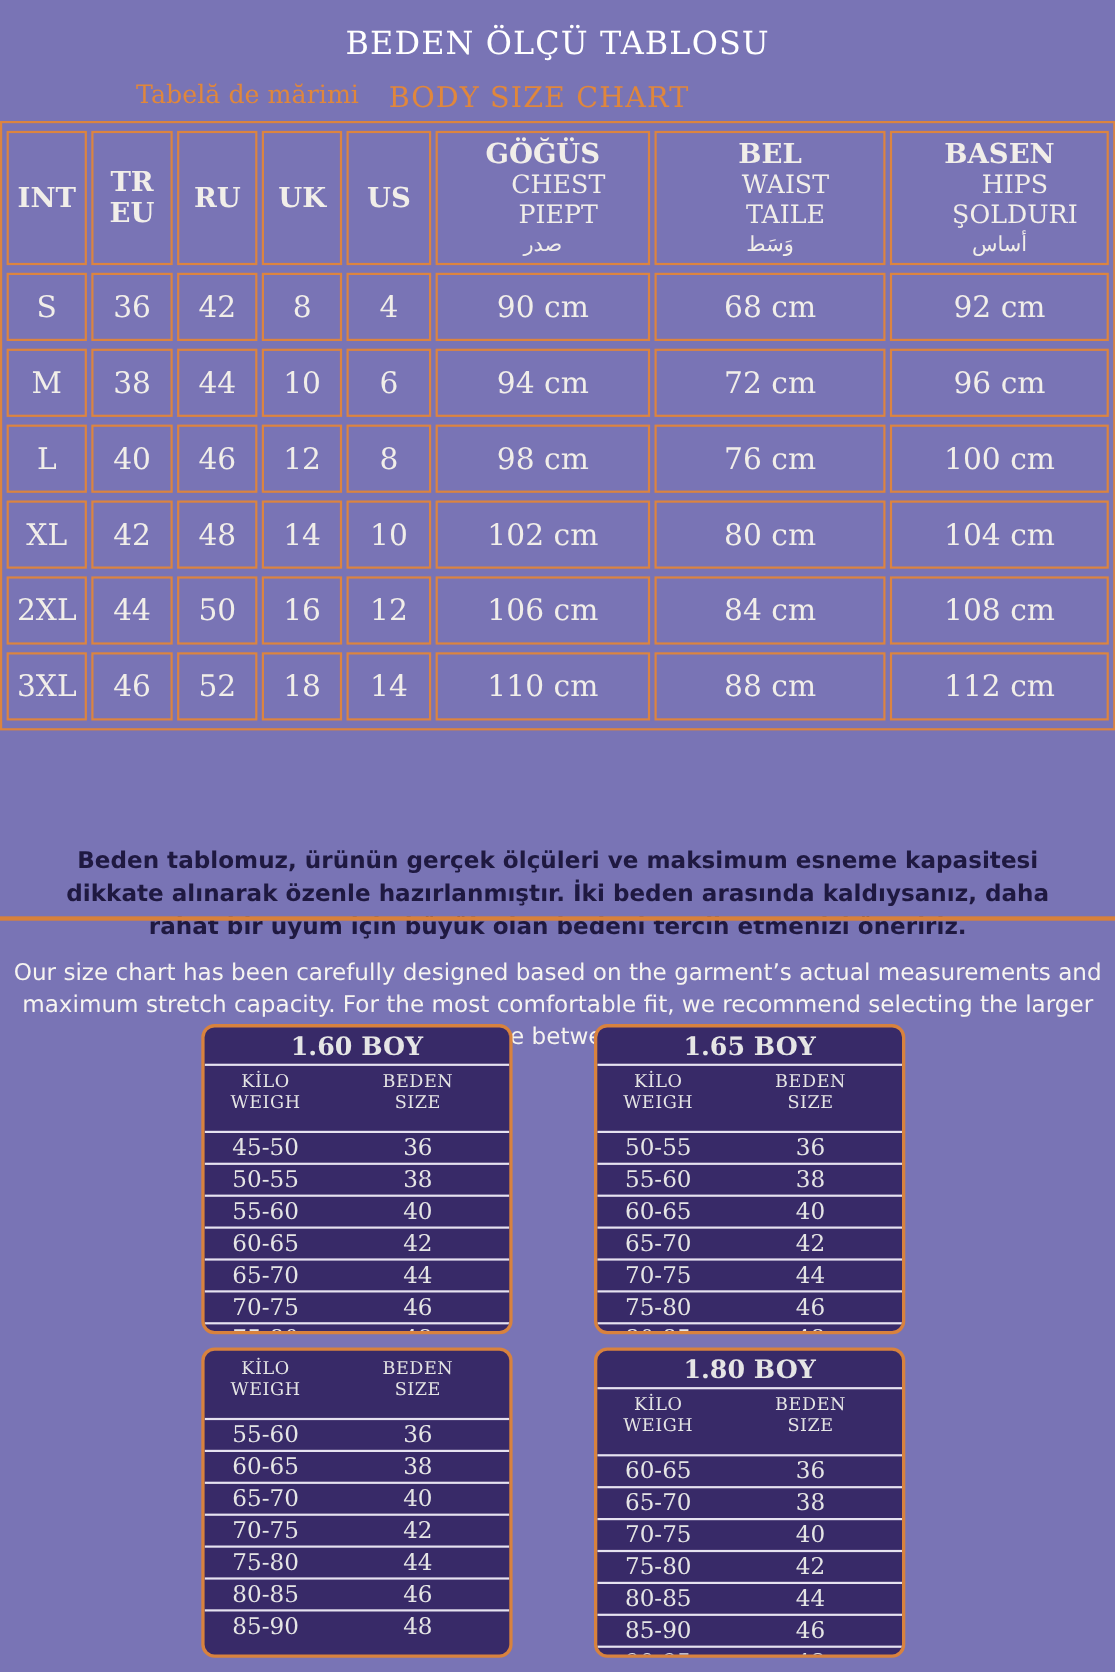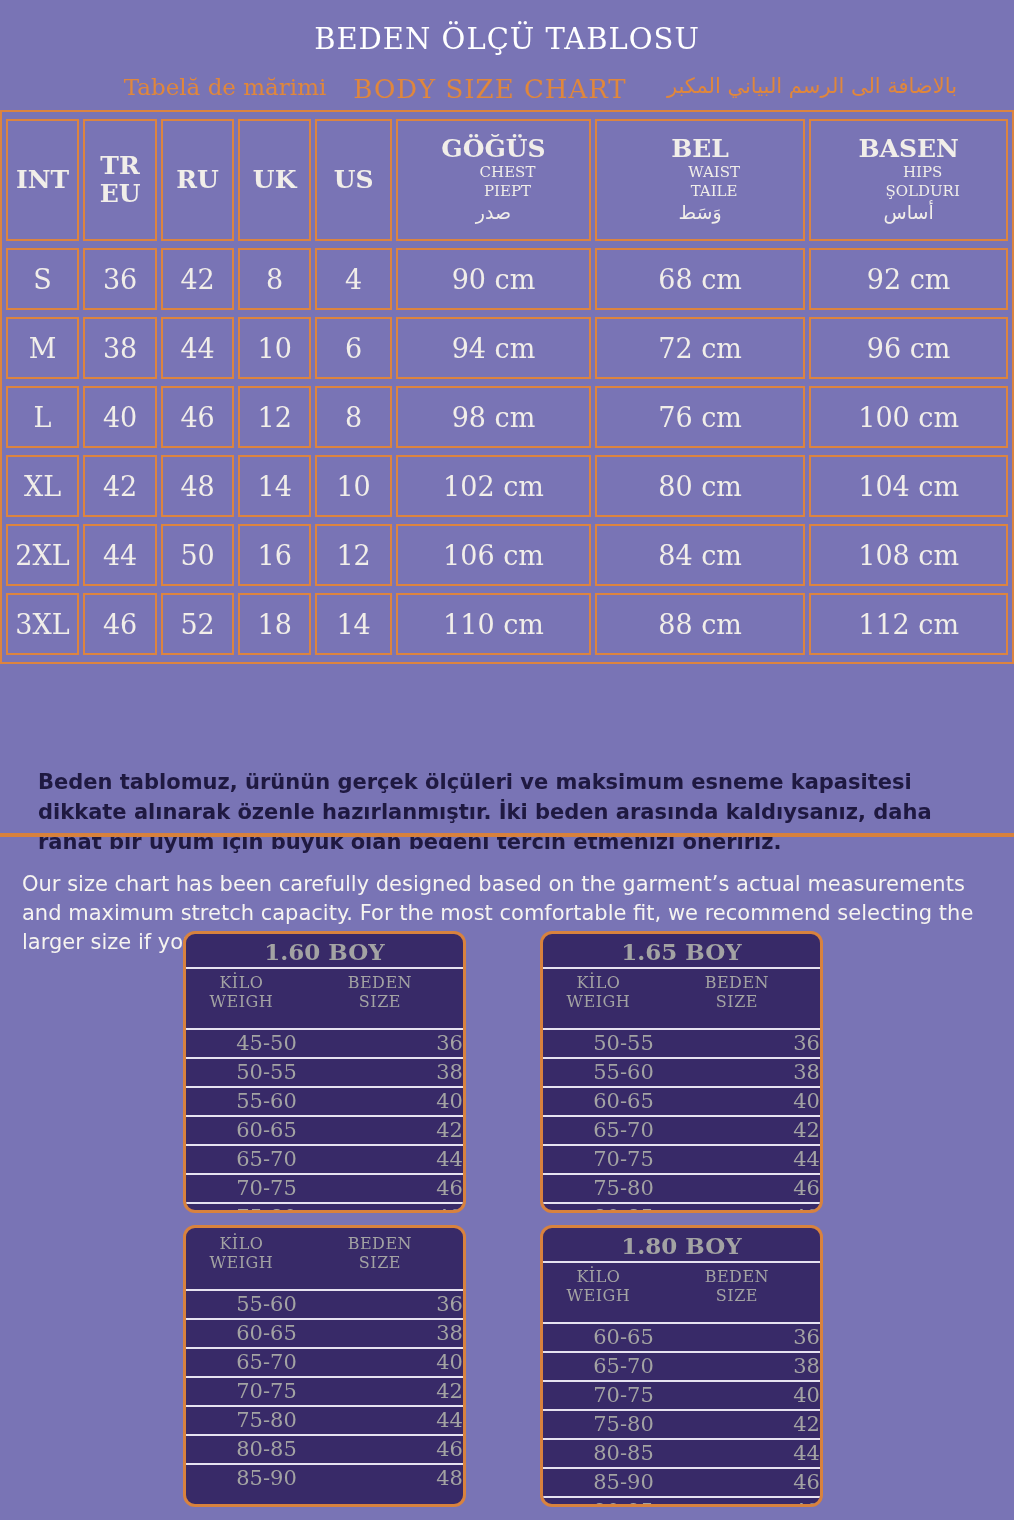--- a/index.html
+++ b/index.html
@@ -46,28 +46,28 @@
   table.main-table th, table.main-table td {
     border: 2px solid #dc8440;
     text-align: center;
     vertical-align: middle;
     color: #f1eee9;
     padding: 0;
   }
   table.main-table th { height: 118px; font-weight: normal; }
   table.main-table td { height: 58px; font-size: 27px; }
   .hl0 { font-weight: bold; font-size: 25px; line-height: 1.12; }
-  .hl  { font-size: 15px; line-height: 1.22; padding-left: 28px; }
+  .hl  { font-size: 23px; line-height: 1.22; padding-left: 28px; }
   .har { font-size: 19px; line-height: 1.25; margin-top: 1px;
          font-family: "DejaVu Sans", "Liberation Sans", sans-serif; }
 
   
   .note {
-    position: absolute; left: 12px; right: 0;
-    text-align: left;
+    position: absolute; left: 0; right: 0;
+    text-align: center;
     font-family: "DejaVu Sans", "Liberation Sans", sans-serif;
     margin-top: 24px;
   }
   .note-tr {
     top: 744px;
     padding: 0 26px;
     color: #1f1941;
     font-size: 21px;
     font-weight: 600;
     line-height: 1.42;
@@ -95,21 +95,21 @@
     grid-template-columns: 283px 283px;
     column-gap: 74px;
     row-gap: 12px;
   }
   .ht {
     box-sizing: border-box;
     width: 283px; height: 282px;
     background: #382a68;
     border: 3px solid #d8823e;
     border-radius: 12px;
-    color: #a3a3a3;
+    color: #e5e5e5;
     overflow: hidden;
     padding-top: 2px;
   }
   .ht-title {
     height: 31px; line-height: 31px;
     text-align: center;
     font-weight: bold;
     font-size: 23px;
     border-bottom: 2px solid #e6e2f0;
   }
@@ -122,37 +122,36 @@
     letter-spacing: 0.5px;
     text-align: center;
   }
   .ht-h:first-child { width: 40%; }
   .ht-h:last-child  { width: 60%; }
   .ht-row {
     display: flex;
     height: 27px; line-height: 27px;
     font-size: 21px;
     border-bottom: 2px solid #e6e2f0;
-    text-align: right;
+    text-align: center;
   }
   .ht-row:last-child { border-bottom: none; }
   .ht-w { width: 40%; }
   .ht-s { width: 60%; }
 </style>
 </head>
 <body>
 
 <div class="page">
 
   <div class="main-title">BEDEN ÖLÇÜ TABLOSU</div>
 
   <div class="subtitle-row">
     <span class="sub-ro">Tabelă de mărimi</span>
     <span class="sub-en">BODY SIZE CHART</span>
-    <span class="sub-ar" dir="rtl">بالاضافة الى الرسم البياني المكبر</span>
   </div>
 
   <table class="main-table">
     <colgroup>
       <col style="width:7.5%">
         <col style="width:7.6%">
         <col style="width:7.5%">
       <col style="width:7.5%">
         <col style="width:7.9%">
         <col style="width:20.0%">

